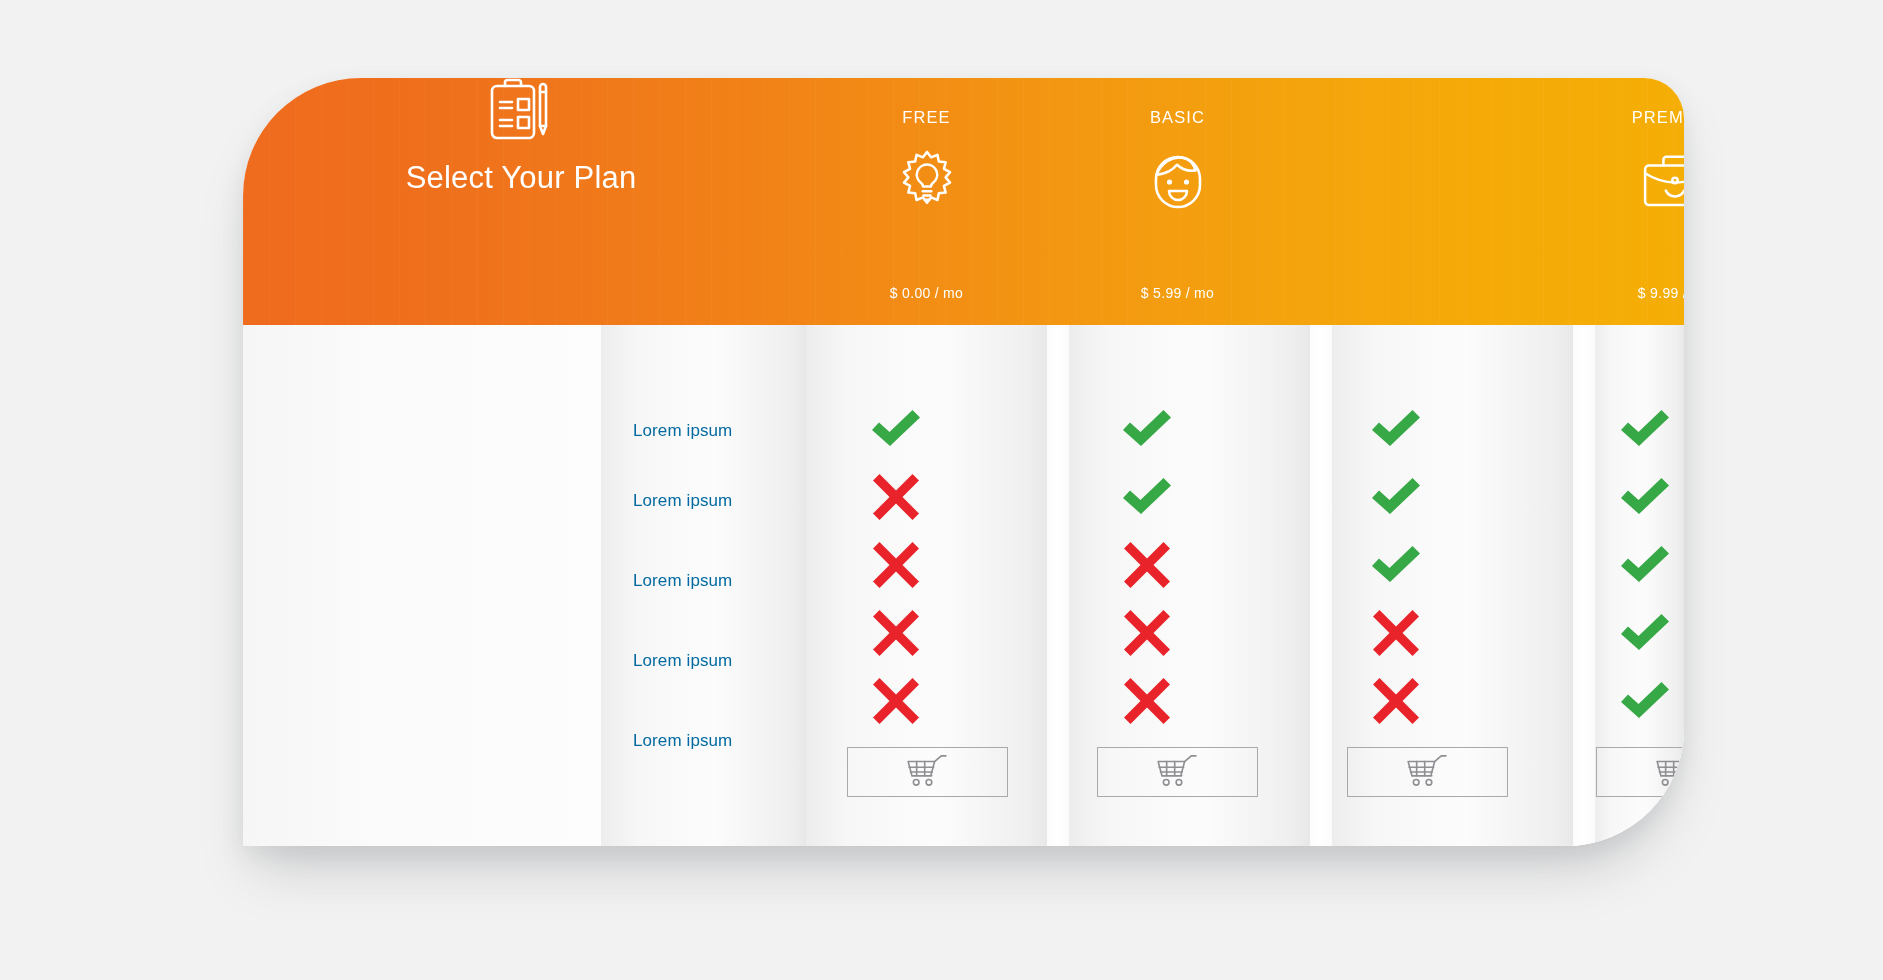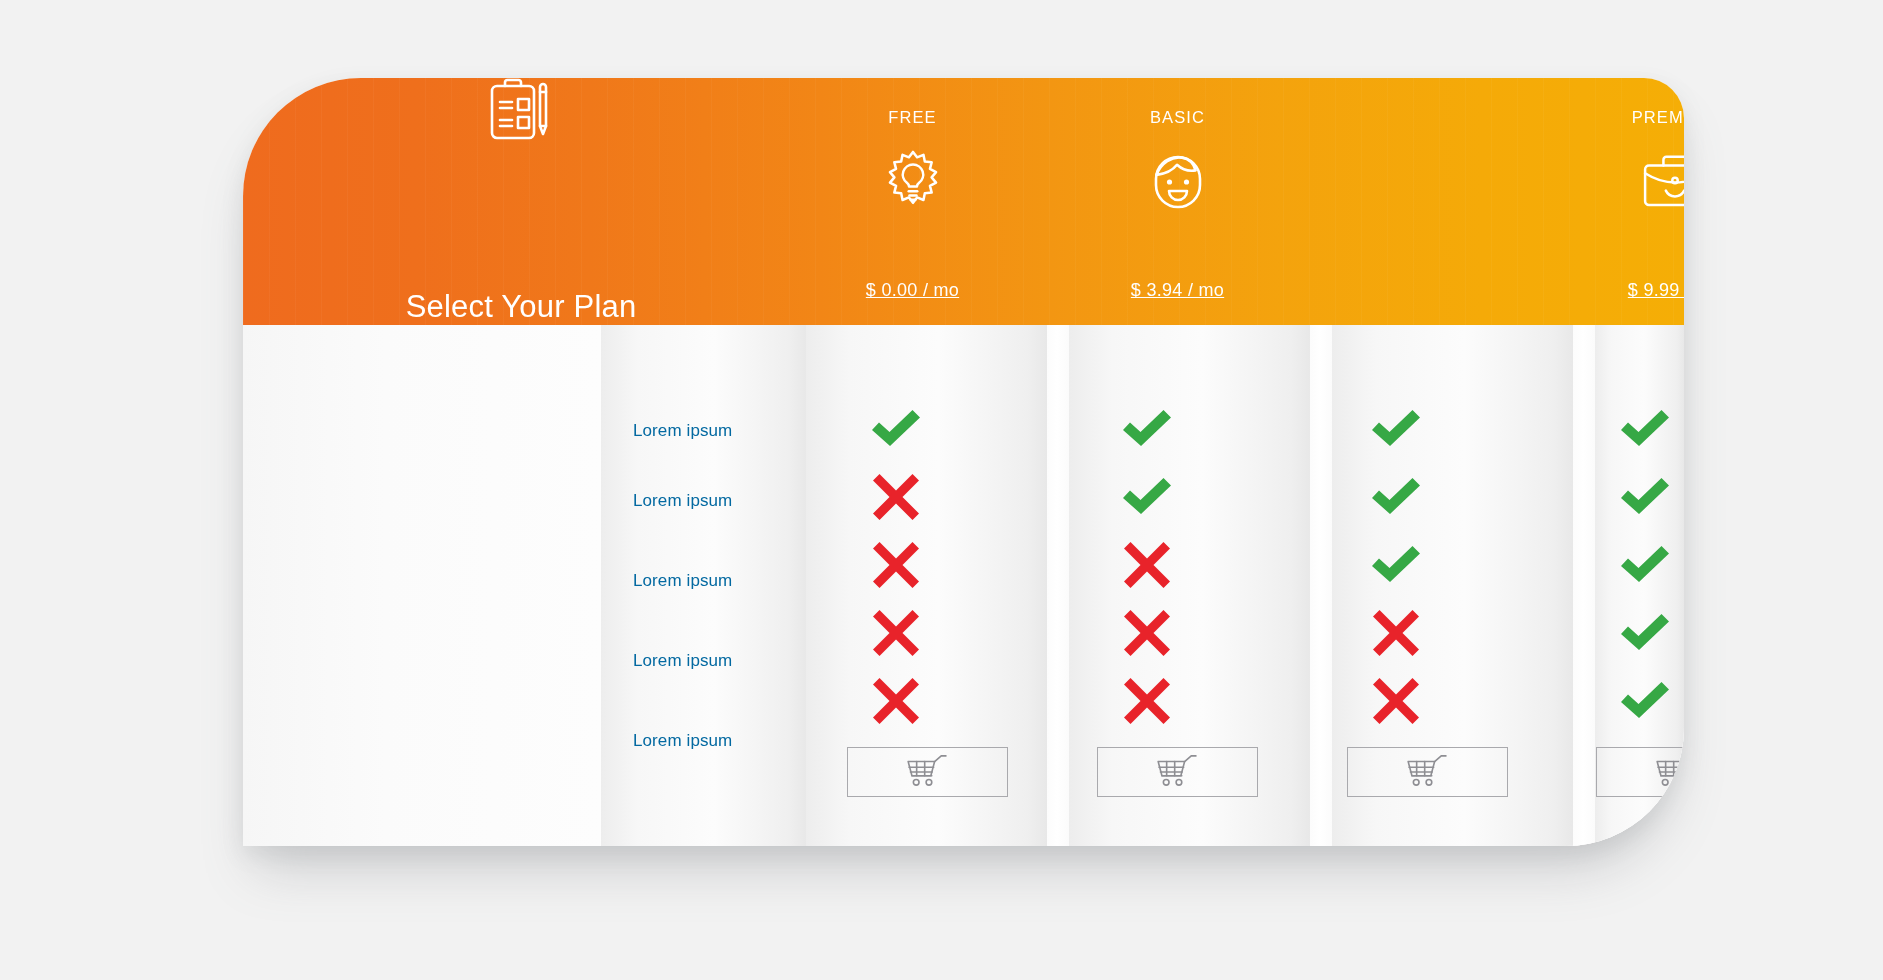--- a/index.html
+++ b/index.html
@@ -38,21 +38,21 @@
       rgba(255,255,255,.035) 0px, rgba(255,255,255,.035) 1px,
       rgba(255,255,255,0) 1px, rgba(255,255,255,0) 26px);
     pointer-events:none;
   }
 
   
   .title-block {
     position:absolute; left:0; top:0;
     width:430px; height:247px;
     display:flex; flex-direction:column;
-    align-items:center; justify-content:space-between;
+    align-items:center; justify-content:flex-start;
   }
   .title-icon { margin-left:126px; margin-bottom:14px; }
   .title-text {
     margin-left:126px;
     color:#fff; font-size:31px; font-weight:400;
     letter-spacing:.2px; white-space:nowrap;
   }
 
   
   .plan-head {
@@ -60,23 +60,22 @@
     display:flex; flex-direction:column; align-items:center;
   }
   .plan-name {
     margin-top:30px;
     color:#fff; font-size:16.5px; letter-spacing:1.1px;
     font-weight:400; white-space:nowrap;
   }
   .plan-icon { margin-top:20px; height:66px; display:flex; align-items:center; }
   .plan-price {
     position:absolute; bottom:24px;
-    color:#fff; font-size:18px; letter-spacing:.3px;
+    color:#fff; font-size:14px; letter-spacing:.3px;
     white-space:nowrap;
-    text-decoration:underline;
   }
 
   
   .body {
     position:absolute; left:0; top:247px;
     width:1441px; height:521px;
     background:#fdfdfd;
   }
   .col-band {
     position:absolute; top:0; height:521px;
@@ -132,21 +131,21 @@
             <line x1="10" y1="48" x2="22" y2="48"></line>
             <rect x="28" y="39" width="11" height="11"></rect>
             <path d="M53 6 a3 3 0 0 1 3 3 v39 l-3 8 -3 -8 V9 a3 3 0 0 1 3 -3 z"></path>
             <line x1="50" y1="14" x2="56" y2="14"></line>
             <line x1="50" y1="48" x2="56" y2="48"></line>
           </svg>
         </div>
         <div class="title-text">Select Your Plan</div>
       </div>
 
-      <div class="plan-head" style="left:549px; width:241px;align-items:center;">
+      <div class="plan-head" style="left:563px; width:241px;align-items:center;">
         <div class="plan-name">FREE</div>
         <div class="plan-icon">
           <svg width="62" height="62" viewBox="0 0 64 64" fill="none" stroke="#ffffff" stroke-width="2.6" stroke-linecap="round" stroke-linejoin="round">
             <path d="M32 3 l4.2 5.6 6.6 -2.6 1.4 7 7.1 .6 -1.8 6.9 6.3 3.4 -4.6 5.4 4.6 5.4 -6.3 3.4 1.8 6.9 -7.1 .6 -1.4 7 -6.6 -2.6 -4.2 5.6 -4.2 -5.6 -6.6 2.6 -1.4 -7 -7.1 -.6 1.8 -6.9 -6.3 -3.4 4.6 -5.4 -4.6 -5.4 6.3 -3.4 -1.8 -6.9 7.1 -.6 1.4 -7 6.6 2.6 z"></path>
             <path d="M32 16 a10.5 10.5 0 0 1 6.3 18.9 c-1.4 1.1 -2.1 2.3 -2.2 3.7 h-8.2 c-.1 -1.4 -.8 -2.6 -2.2 -3.7 A10.5 10.5 0 0 1 32 16 z"></path>
             <line x1="27.6" y1="43.5" x2="36.4" y2="43.5"></line>
             <line x1="28.4" y1="48" x2="35.6" y2="48"></line>
             <path d="M29.6 52.5 h4.8"></path>
           </svg>
         </div>
@@ -157,21 +156,21 @@
         <div class="plan-name">BASIC</div>
         <div class="plan-icon">
           <svg width="60" height="62" viewBox="0 0 60 62" fill="none" stroke="#ffffff" stroke-width="2.6" stroke-linecap="round" stroke-linejoin="round">
             <path d="M8 30 a22 22 0 0 1 44 0 v6 a22 22 0 0 1 -44 0 z"></path>
             <path d="M8.4 26 C13 14 24 7 34 8.6 c8 1.3 12 6.6 13.6 12.8 -8 1.4 -14 -1.4 -18.6 -5.6 -4.4 5.6 -12.6 9.2 -20.6 10.2 z"></path>
             <circle cx="21.5" cy="33" r="2.6" fill="#ffffff" stroke="none"></circle>
             <circle cx="38.5" cy="33" r="2.6" fill="#ffffff" stroke="none"></circle>
             <path d="M21 42 h18 a9 9 0 0 1 -18 0 z"></path>
           </svg>
         </div>
-        <div class="plan-price">$ 3.94 / mo</div>
+        <div class="plan-price">$ 5.99 / mo</div>
       </div>
 
 
       <div class="plan-head" style="left:1311px; width:241px;">
         <div class="plan-name">PREMIUM</div>
         <div class="plan-icon">
           <svg width="64" height="54" viewBox="0 0 66 56" fill="none" stroke="#ffffff" stroke-width="2.6" stroke-linecap="round" stroke-linejoin="round">
             <rect x="2" y="13" width="62" height="41" rx="4"></rect>
             <path d="M21 13 V7 a3 3 0 0 1 3 -3 h18 a3 3 0 0 1 3 3 v6"></path>
             <path d="M2 21 c11 7 20.5 9.6 31 9.6 S53 27.9 64 21"></path>

